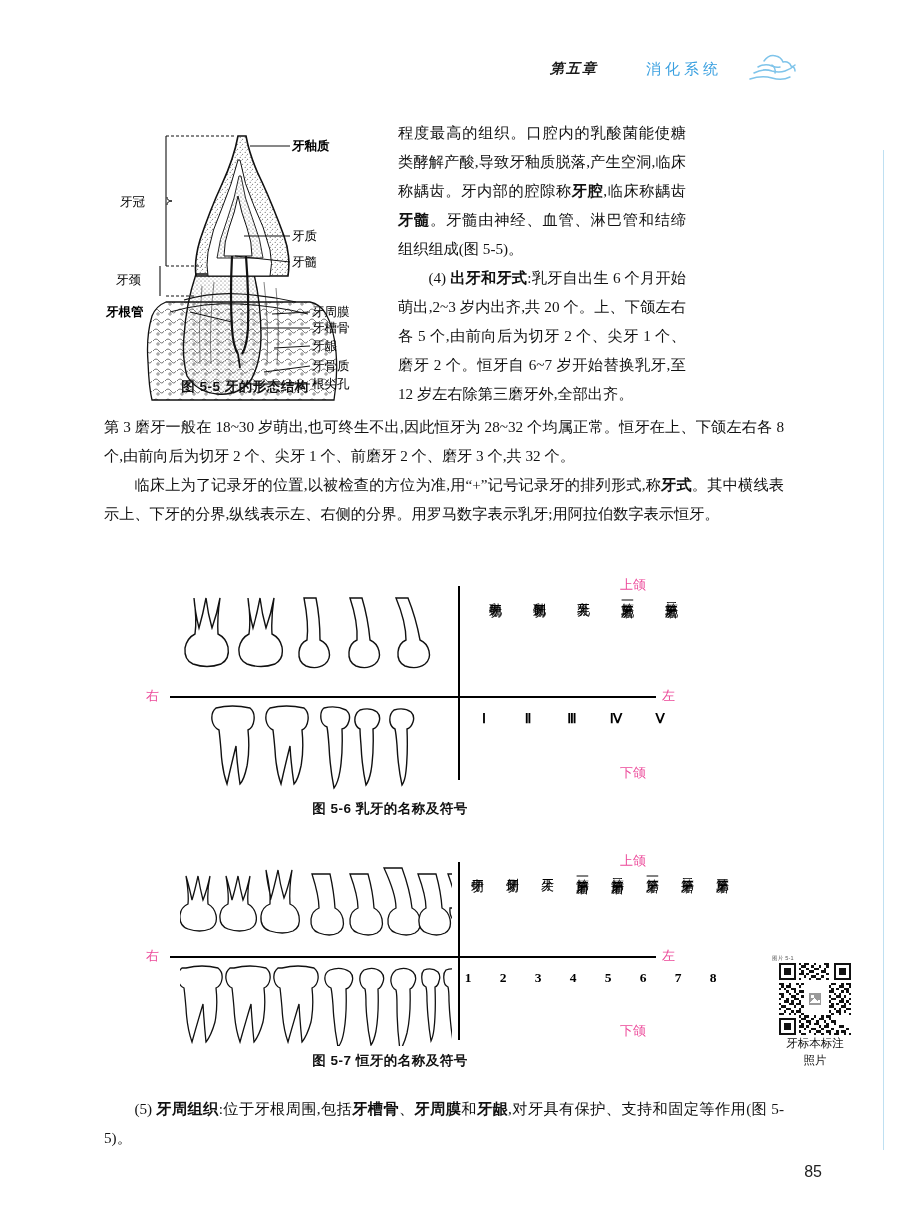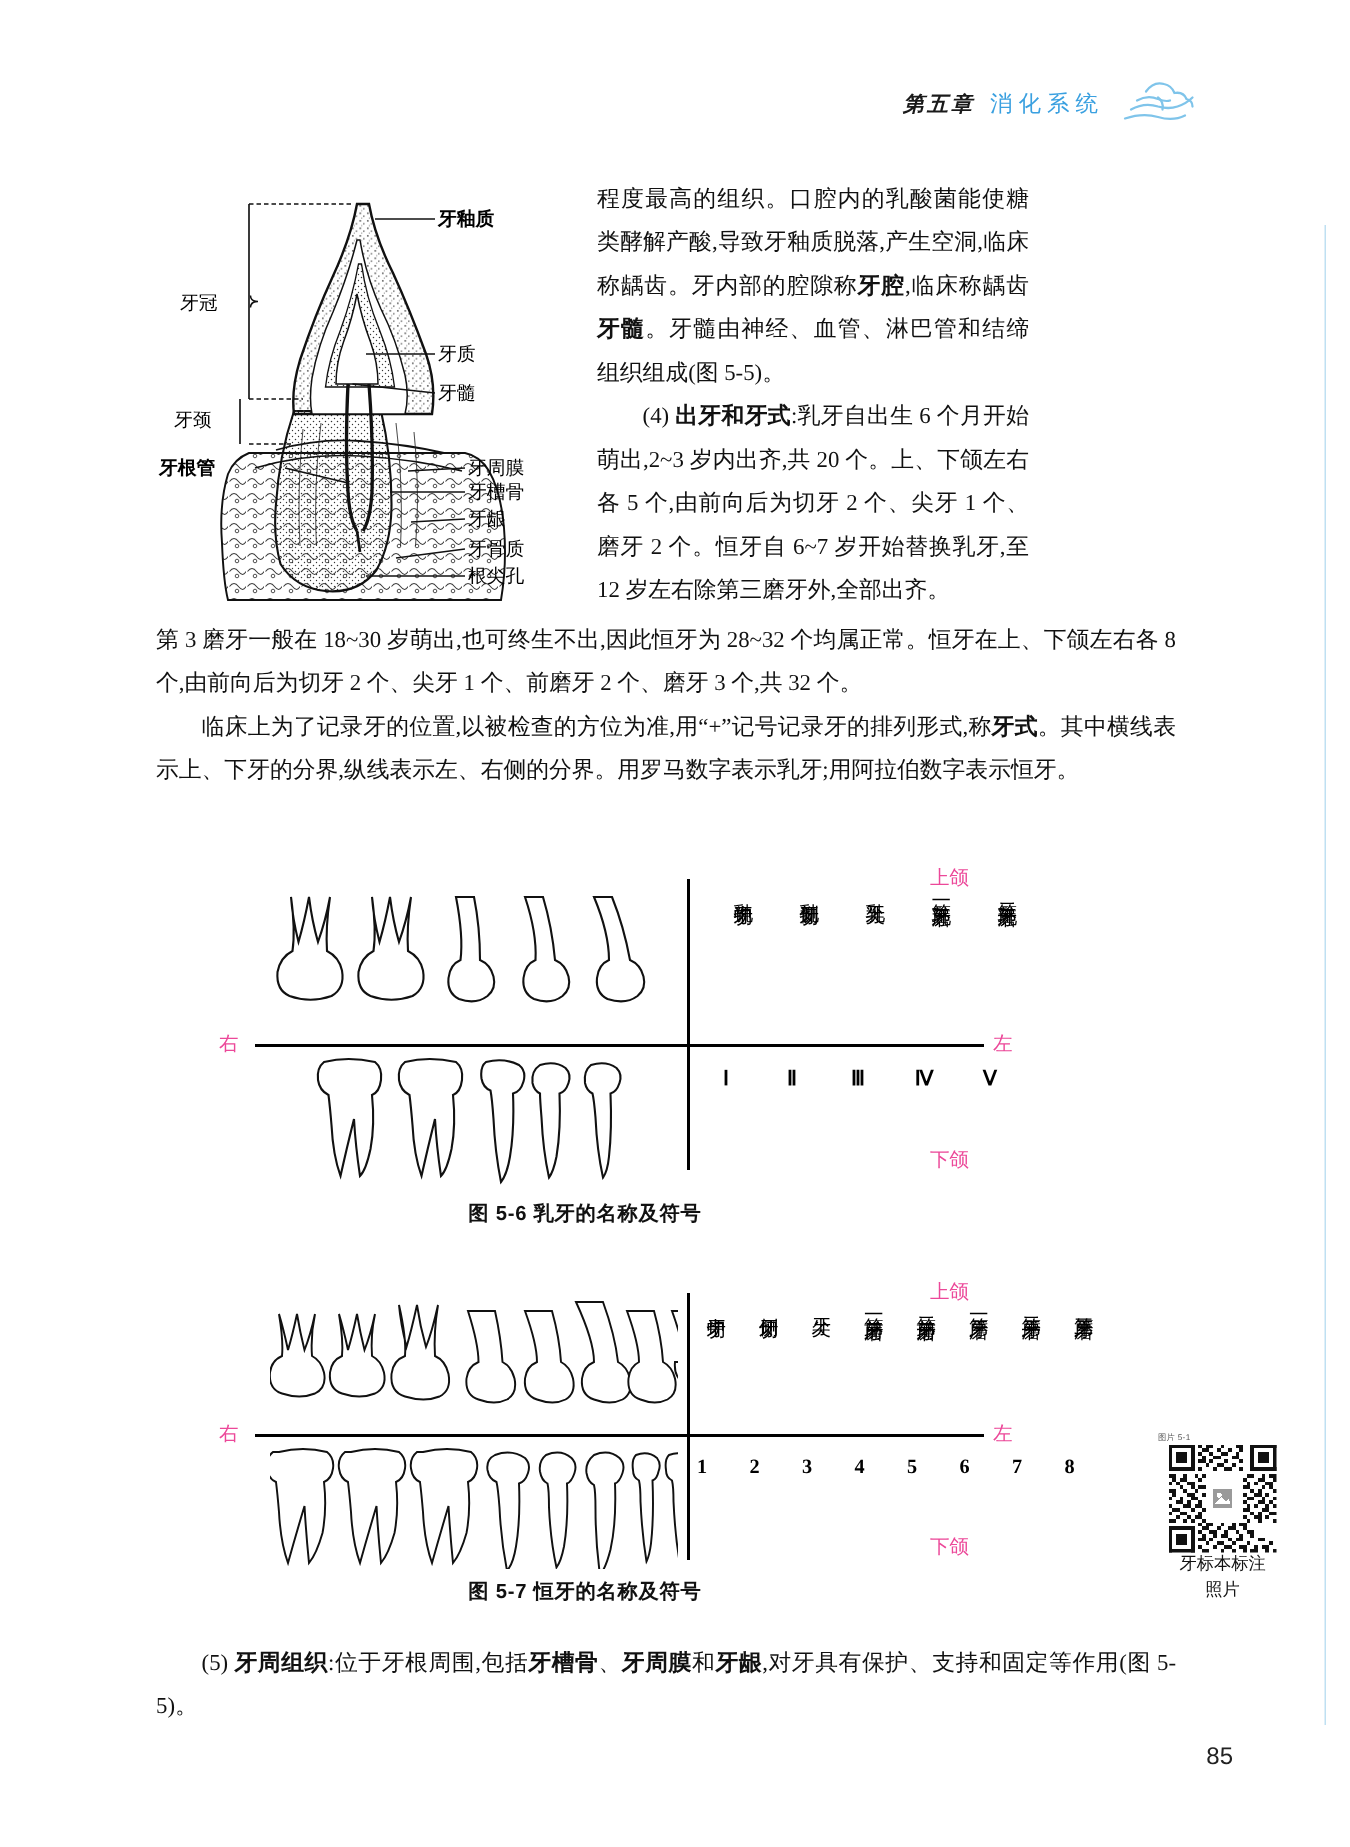--- a/index.html
+++ b/index.html
@@ -19,35 +19,36 @@
     overflow: hidden;
   }
 
   
   .runhead {
     position: absolute;
     top: 52px;
     right: 96px;
     display: flex;
     align-items: center;
-    gap: 10px;
+    gap: 24px;
   }
   .runhead .chapter {
     font-family: "Liberation Serif", serif;
     font-size: 14px;
     letter-spacing: 2px;
     color: #1a1a1a;
     font-style: italic;
     font-weight: bold;
   }
   .runhead .section {
     font-family: Liberation Serif, serif;
     font-size: 15px;
     letter-spacing: 4px;
     color: #3aa0e0;
+    margin-left: 24px;
   }
   .cloud-ornament { margin-left: 2px; }
 
   
   .note-rail {
     position: absolute;
     top: 120px;
     right: 18px;
     width: 132px;
     height: 60px;
@@ -321,20 +322,21 @@
     <span class="lbl" style="left:188px;top:138px;">牙髓</span>
     <span class="lbl" style="left:208px;top:188px;">牙周膜</span>
     <span class="lbl" style="left:208px;top:204px;">牙槽骨</span>
     <span class="lbl" style="left:208px;top:222px;">牙龈</span>
     <span class="lbl" style="left:208px;top:242px;">牙骨质</span>
     <span class="lbl" style="left:208px;top:260px;">根尖孔</span>
     <span class="lbl" style="left:2px;top:188px;font-weight:bold;">牙根管</span>
     <span class="lbl" style="left:16px;top:78px;">牙冠</span>
     <span class="lbl" style="left:12px;top:156px;">牙颈</span>
   </div>
+  <div class="fig-caption fig55-cap">图 5-5  牙的形态结构</div>
 
   <div class="col-text">
     <div>
         <div><span>程度最高的组织。口腔内的乳酸菌能使糖类酵解产酸,导致牙釉质脱落,产生空洞,临床称龋齿。牙内部的腔隙称</span><span class="bold">牙腔</span><span>,临床称龋齿</span><span class="bold">牙髓</span><span>。牙髓由神经、血管、淋巴管和结缔组织组成(图 5-5)。</span></div>
         <div class="indent"><span>(4) </span><span class="bold">出牙和牙式</span><span>:乳牙自出生 6 个月开始萌出,2~3 岁内出齐,共 20 个。上、下颌左右各 5 个,由前向后为切牙 2 个、尖牙 1 个、磨牙 2 个。恒牙自 6~7 岁开始替换乳牙,至 12 岁左右除第三磨牙外,全部出齐。</span></div>
       </div>
   </div>
 
   <div class="full-text">
     <div>

